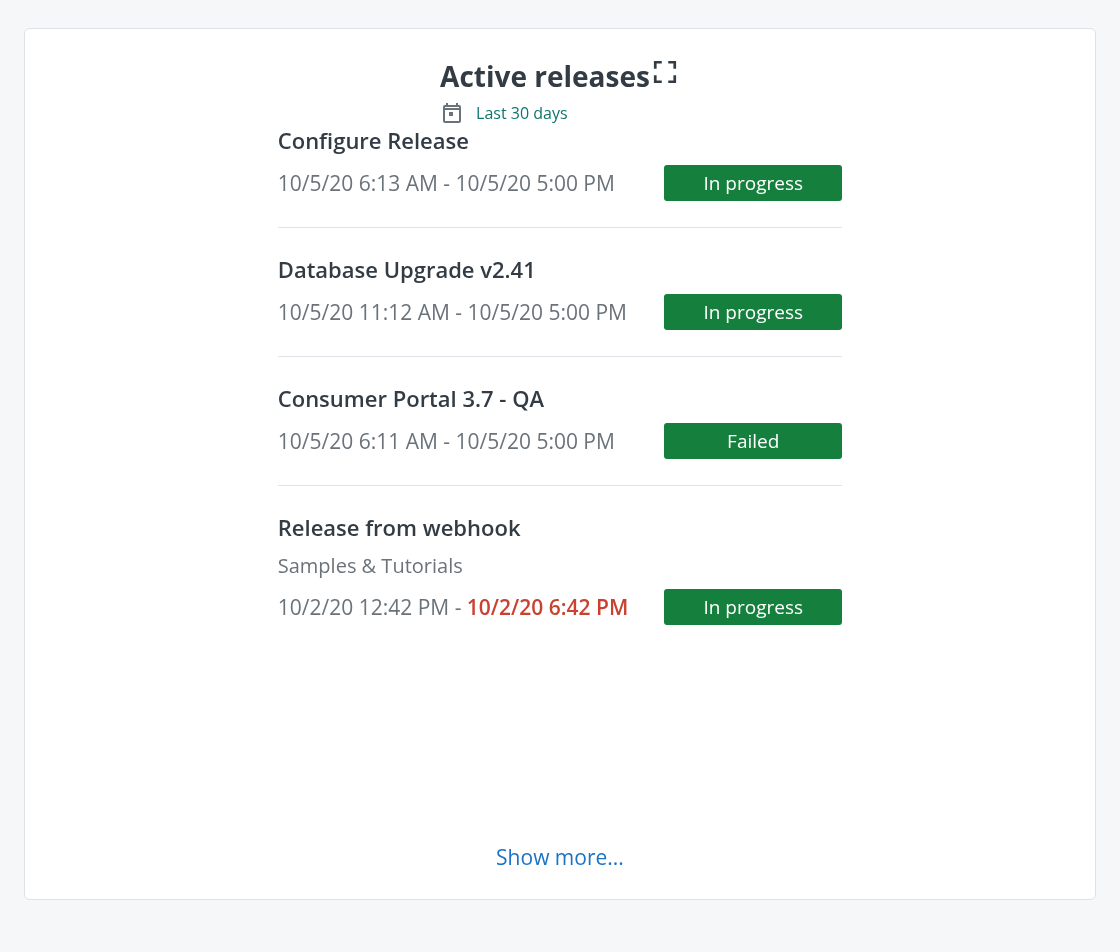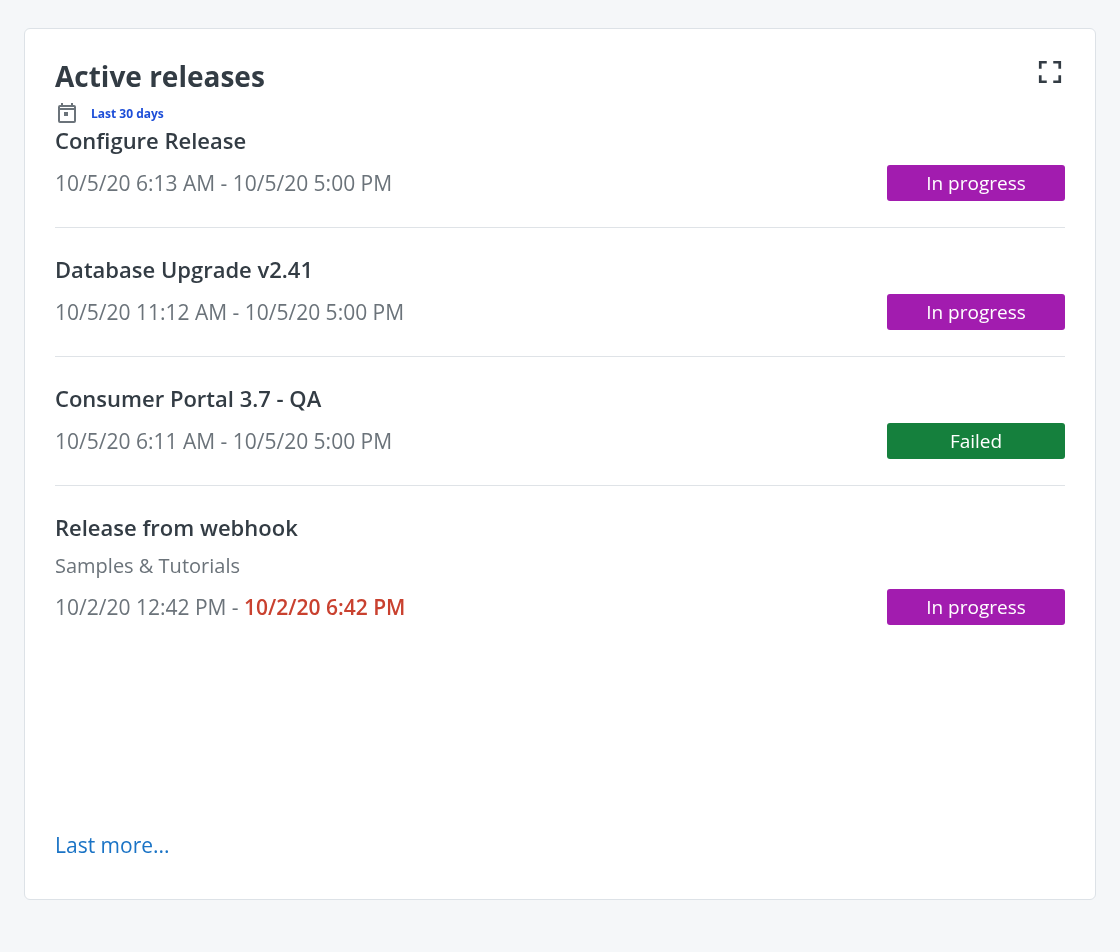--- a/index.html
+++ b/index.html
@@ -12,25 +12,26 @@
     background: #f5f7f9;
     color: #303d48;
   }
   .page {
     padding: 28px 24px;
   }
   .card {
     background: #ffffff;
     border: 1px solid #dde2e7;
     border-radius: 6px;
-    padding: 28px 30px 40px 30px;
+    padding: 28px 30px 28px 30px;
     min-height: 872px;
     display: flex;
     flex-direction: column;
     position: relative;
+    align-items: center;
   }
   .card-header {
     display: flex;
     align-items: flex-start;
     justify-content: space-between;
   }
   .title-block {
     display: flex;
     flex-direction: column;
   }
@@ -40,23 +41,22 @@
     color: #333c44;
     margin: 0 0 6px 0;
   }
   .subtitle-row {
     display: flex;
     align-items: center;
     gap: 12px;
     color: #6b737a;
   }
   .subtitle {
-    font-size: 12px;
-    color: #1d4ed8;
-    font-weight: bold;
+    font-size: 16px;
+    color: #0f766e;
   }
   .cal-icon svg { display:block; }
   .expand-btn {
     background: transparent;
     border: none;
     padding: 2px;
     cursor: pointer;
     color: #333c44;
   }
   .expand-btn svg { display:block; }
@@ -110,21 +110,21 @@
     min-width: 178px;
     text-align: center;
     padding: 6px 18px;
     border-radius: 3px;
     color: #ffffff;
     font-size: 19px;
     font-weight: 400;
     line-height: 24px;
     cursor: pointer;
   }
-  .status-inprogress { background: #a21caf; }
+  .status-inprogress { background: #15803d; }
   .status-failed { background: #15803d; }
 
   .show-more {
     margin-top: auto;
     font-size: 21px;
     color: #1a73c5;
     cursor: pointer;
   }
 </style>
 </head>
@@ -183,16 +183,16 @@
         <div class="release-item last">
           <div class="release-name">Release from webhook</div>
           <div class="release-subtitle">Samples &amp; Tutorials</div>
           <div class="release-row">
             <div class="release-time"><span>10/2/20 12:42 PM - </span><span class="overdue">10/2/20 6:42 PM</span></div>
             <div class="status-badge status-inprogress">In progress</div>
           </div>
         </div>
       </div>
 
-    <div class="show-more">Last more...</div>
+    <div class="show-more">Show more...</div>
 
   </div>
 </div>
 
 </body></html>

